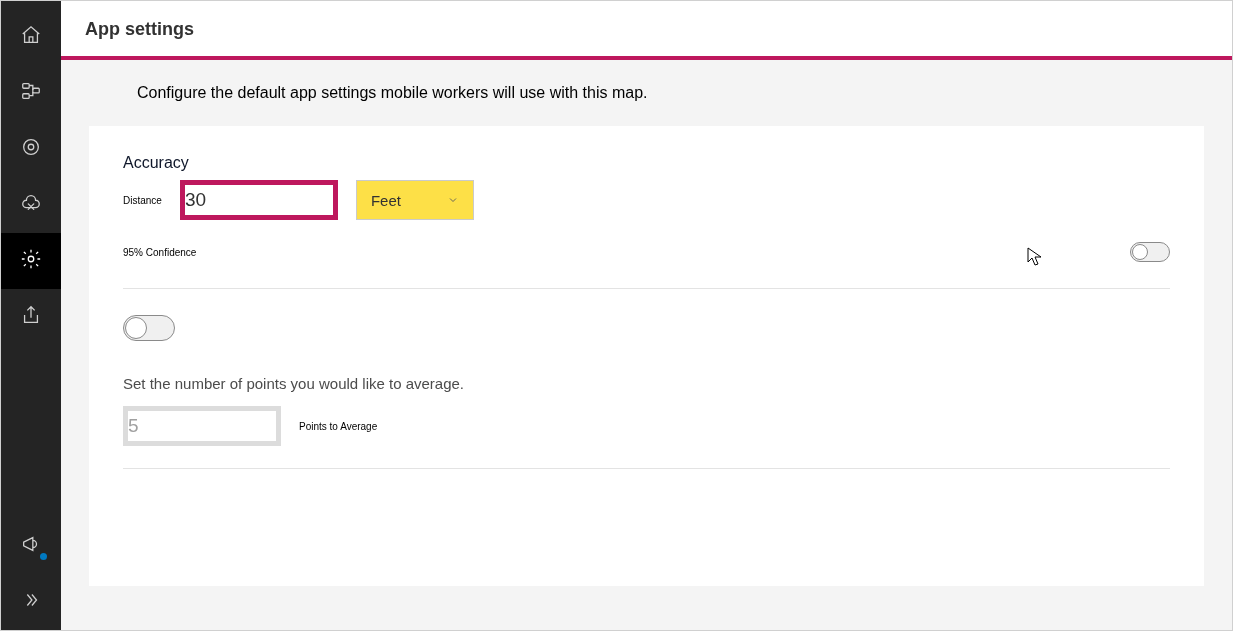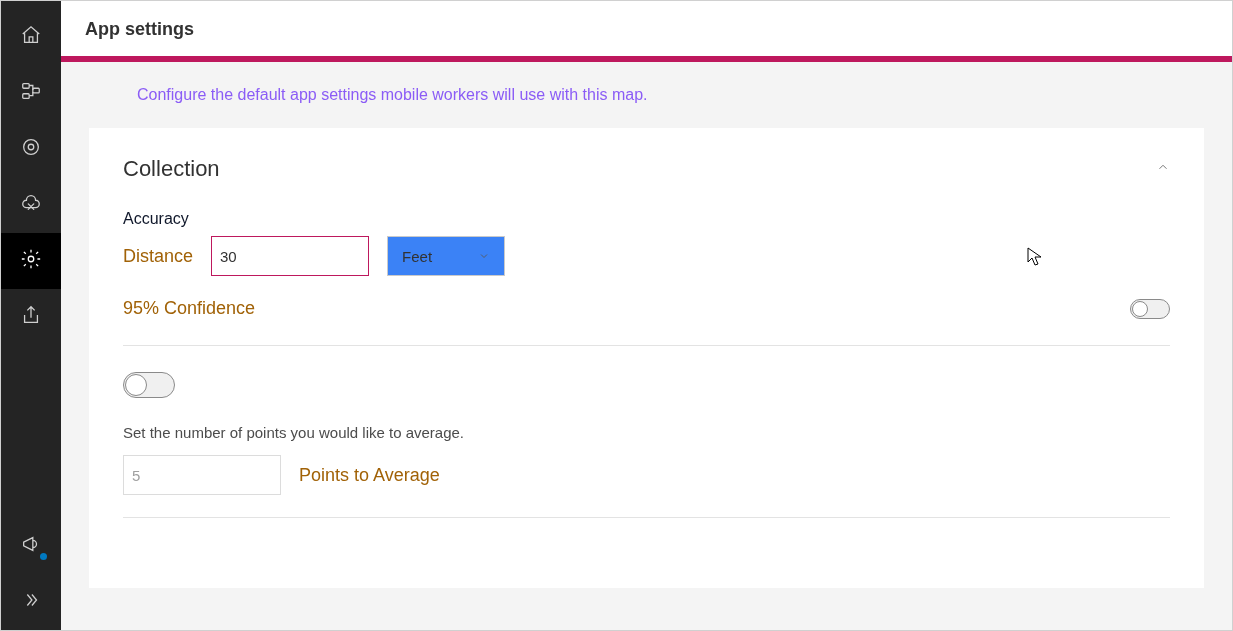--- a/index.html
+++ b/index.html
@@ -10,38 +10,38 @@
   .sidebar { width: 60px; background: #242424; display: flex; flex-direction: column; align-items: center; padding-top: 8px; }
   .sidebar-spacer { flex: 1; }
   .nav-item { width: 60px; height: 56px; display: flex; align-items: center; justify-content: center; color: #d0d0d0; cursor: pointer; position: relative; }
   .nav-item.active { background: #000000; }
   .nav-item svg { width: 22px; height: 22px; stroke: #cfcfcf; fill: none; stroke-width: 1.4; }
   .nav-item.active svg { stroke: #ffffff; }
   .blue-dot { position: absolute; width: 7px; height: 7px; background: #0079c1; border-radius: 50%; bottom: 14px; right: 14px; }
   
   
   .main { flex: 1; display: flex; flex-direction: column; overflow: hidden; }
-  .header { padding: 18px 24px 16px 24px; border-bottom: 6px solid #be185d; background: #fff; }
+  .header { padding: 18px 24px 16px 24px; border-bottom: 4px solid #be185d; background: #fff; }
   .header h1 { font-size: 18px; font-weight: 600; color: #323232; }
   .content { flex: 1; background: #f4f4f4; padding: 24px 28px 0 28px; overflow-y: auto; }
-  .intro { font-size: 16px; color: #8b5cf6; margin: 0 0 24px 48px; }
+  .intro { font-size: 16px; color: #000000; margin: 0 0 24px 48px; }
   
   .card { background: #fff; margin-left: 0; padding: 28px 34px 0 34px; min-height: 460px; }
   .card-header { display: flex; justify-content: space-between; align-items: center; margin-bottom: 28px; }
   .card-title { font-size: 22px; font-weight: 400; color: #323232; }
   .chevron-up { width: 14px; height: 14px; stroke: #6e6e6e; fill: none; stroke-width: 1.6; }
   
   .subsection-title { font-size: 16px; font-weight: 400; color: #0f172a; margin-bottom: 8px; display: inline-flex; align-items: center; gap: 14px; }
   .desc { font-size: 15px; color: #4c4c4c; margin-bottom: 14px; }
   
   .row { display: flex; align-items: center; gap: 18px; margin-bottom: 22px; }
-  .field-label { font-size: 18px; color: #a16207; }
-  .text-input { width: 158px; height: 40px; border: 1px solid #be185d; padding: 0 8px; font-size: 15px; color: #323232; background: #fff; }
+  .field-label { font-size: 10px; color: #000000; }
+  .text-input { width: 158px; height: 40px; border: 5px solid #be185d; padding: 0 0; font-size: 19px; color: #323232; background: #fff; }
   .text-input.disabled { color: #a0a0a0; border-color: #dcdcdc; }
-  .select { width: 118px; height: 40px; border: 1px solid #cacaca; padding: 0 14px; font-size: 15px; color: #323232; background: #3b82f6; display: flex; align-items: center; justify-content: space-between; cursor: pointer; }
+  .select { width: 118px; height: 40px; border: 1px solid #cacaca; padding: 0 14px; font-size: 15px; color: #323232; background: #fde047; display: flex; align-items: center; justify-content: space-between; cursor: pointer; }
   .select svg { width: 12px; height: 12px; stroke: #595959; fill: none; stroke-width: 1.8; }
   
   .toggle { display: inline-flex; align-items: center; position: relative; width: 40px; height: 20px; border: 1.5px solid #8a8a8a; border-radius: 12px; background: #f0f0f0; cursor: pointer; vertical-align: middle; }
   .toggle-knob { width: 16px; height: 16px; border: 1.5px solid #8a8a8a; border-radius: 50%; background: #fff; position: absolute; left: 1px; }
   .toggle.big { width: 52px; height: 26px; border-radius: 15px; }
   .toggle.big .toggle-knob { width: 22px; height: 22px; left: 1px; }
   
   .confidence-row { display: flex; align-items: center; gap: 14px; margin-bottom: 26px; justify-content: space-between; }
   
   hr.sep { border: none; border-top: 1px solid #e3e3e3; margin: 0 0 26px 0; }
@@ -122,28 +122,20 @@
   </nav>
 
   <div class="main">
     <div class="header">
       <h1>App settings</h1>
     </div>
     <div class="content">
       <p class="intro">Configure the default app settings mobile workers will use with this map.</p>
 
       <div class="card">
-        <div class="card-header">
-          <div class="card-title">Collection</div>
-          <span>
-            <svg class="chevron-up" viewBox="0 0 24 24">
-                <path d="M6 15 L12 9 L18 15"></path>
-              </svg>
-          </span>
-        </div>
 
         
         <div class="subsection-title">Accuracy</div>
         <div class="row">
           <span class="field-label">Distance</span>
           <input class="text-input" type="text" value="30" style="">
           <div class="select">
             <span>Feet</span>
             <span>
               <svg viewBox="0 0 24 24">
@@ -160,21 +152,21 @@
         </div>
 
         <hr class="sep">
 
         
         <div class="subsection-title">
           <span class="toggle big">
             <span class="toggle-knob"></span>
           </span>
         </div>
-        <p class="desc" style="margin-top:18px">Set the number of points you would like to average.</p>
+        <p class="desc" style="margin-top:26px">Set the number of points you would like to average.</p>
         <div class="row">
           <input class="text-input disabled" type="text" disabled="" value="5" style="">
           <span class="field-label">Points to Average</span>
         </div>
 
         <hr class="sep">
       </div>
     </div>
   </div>
 

